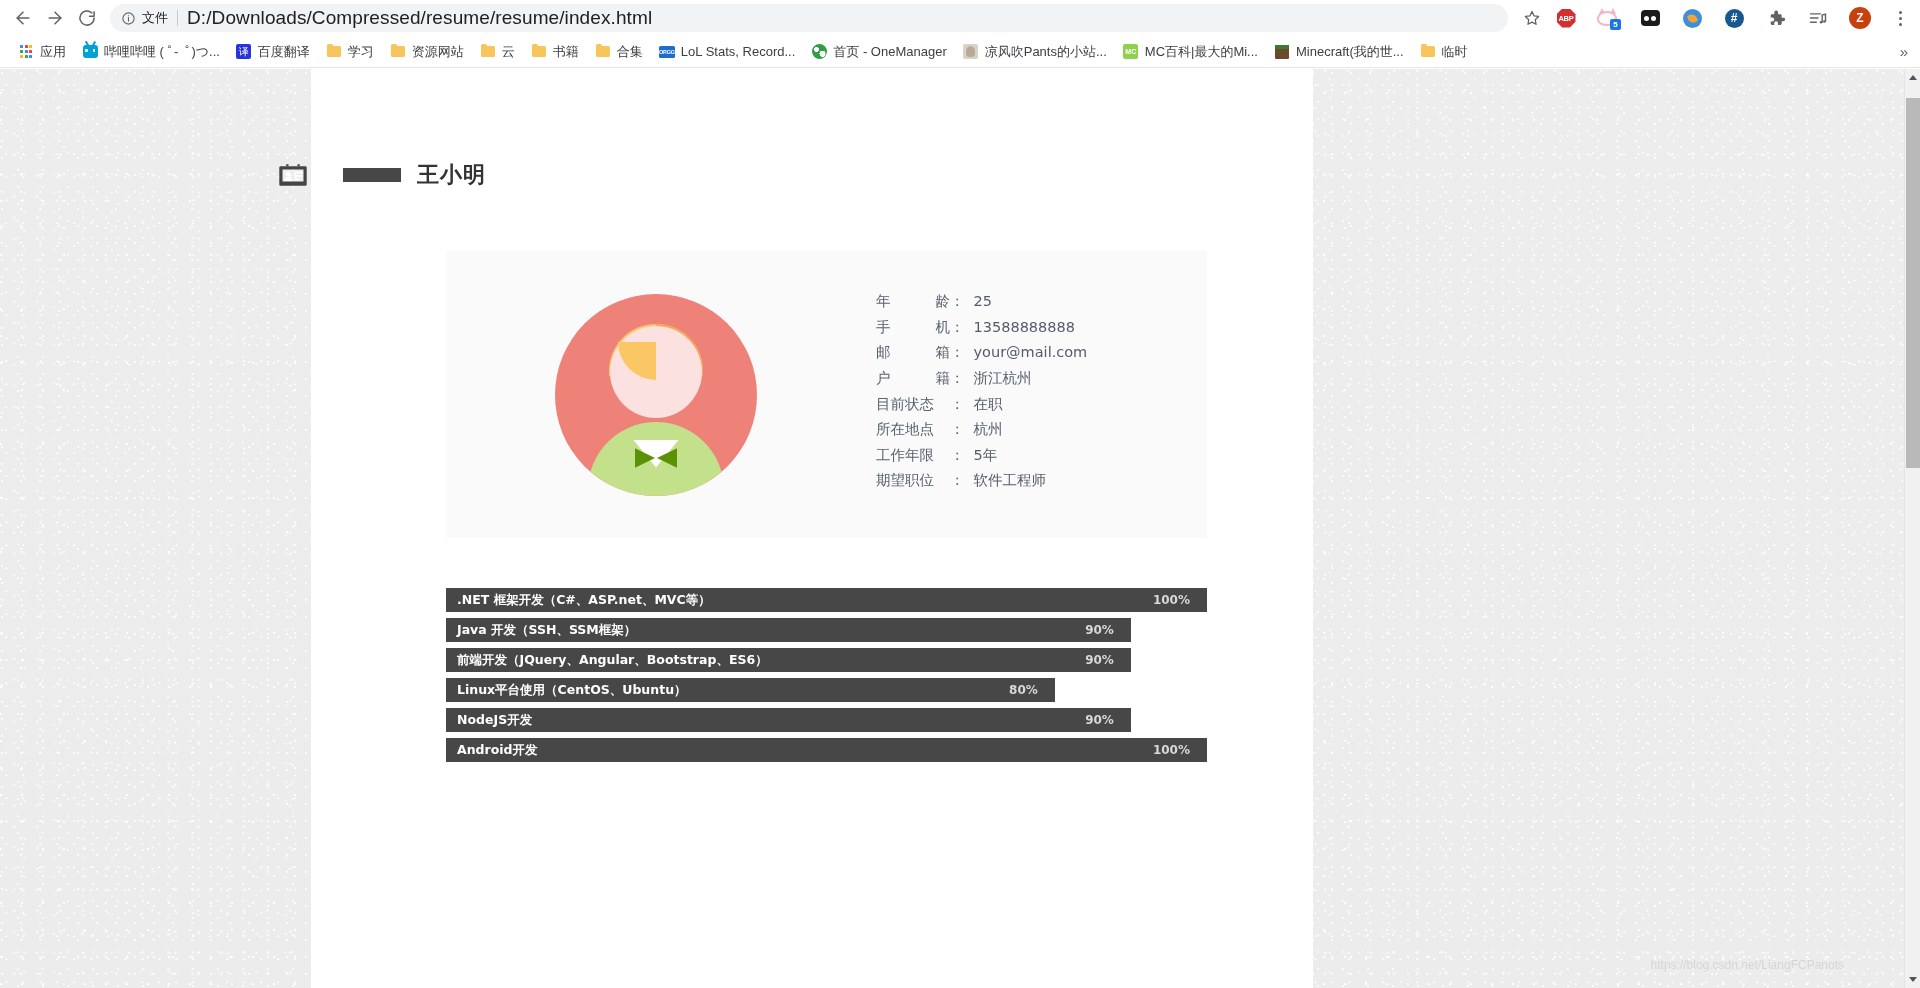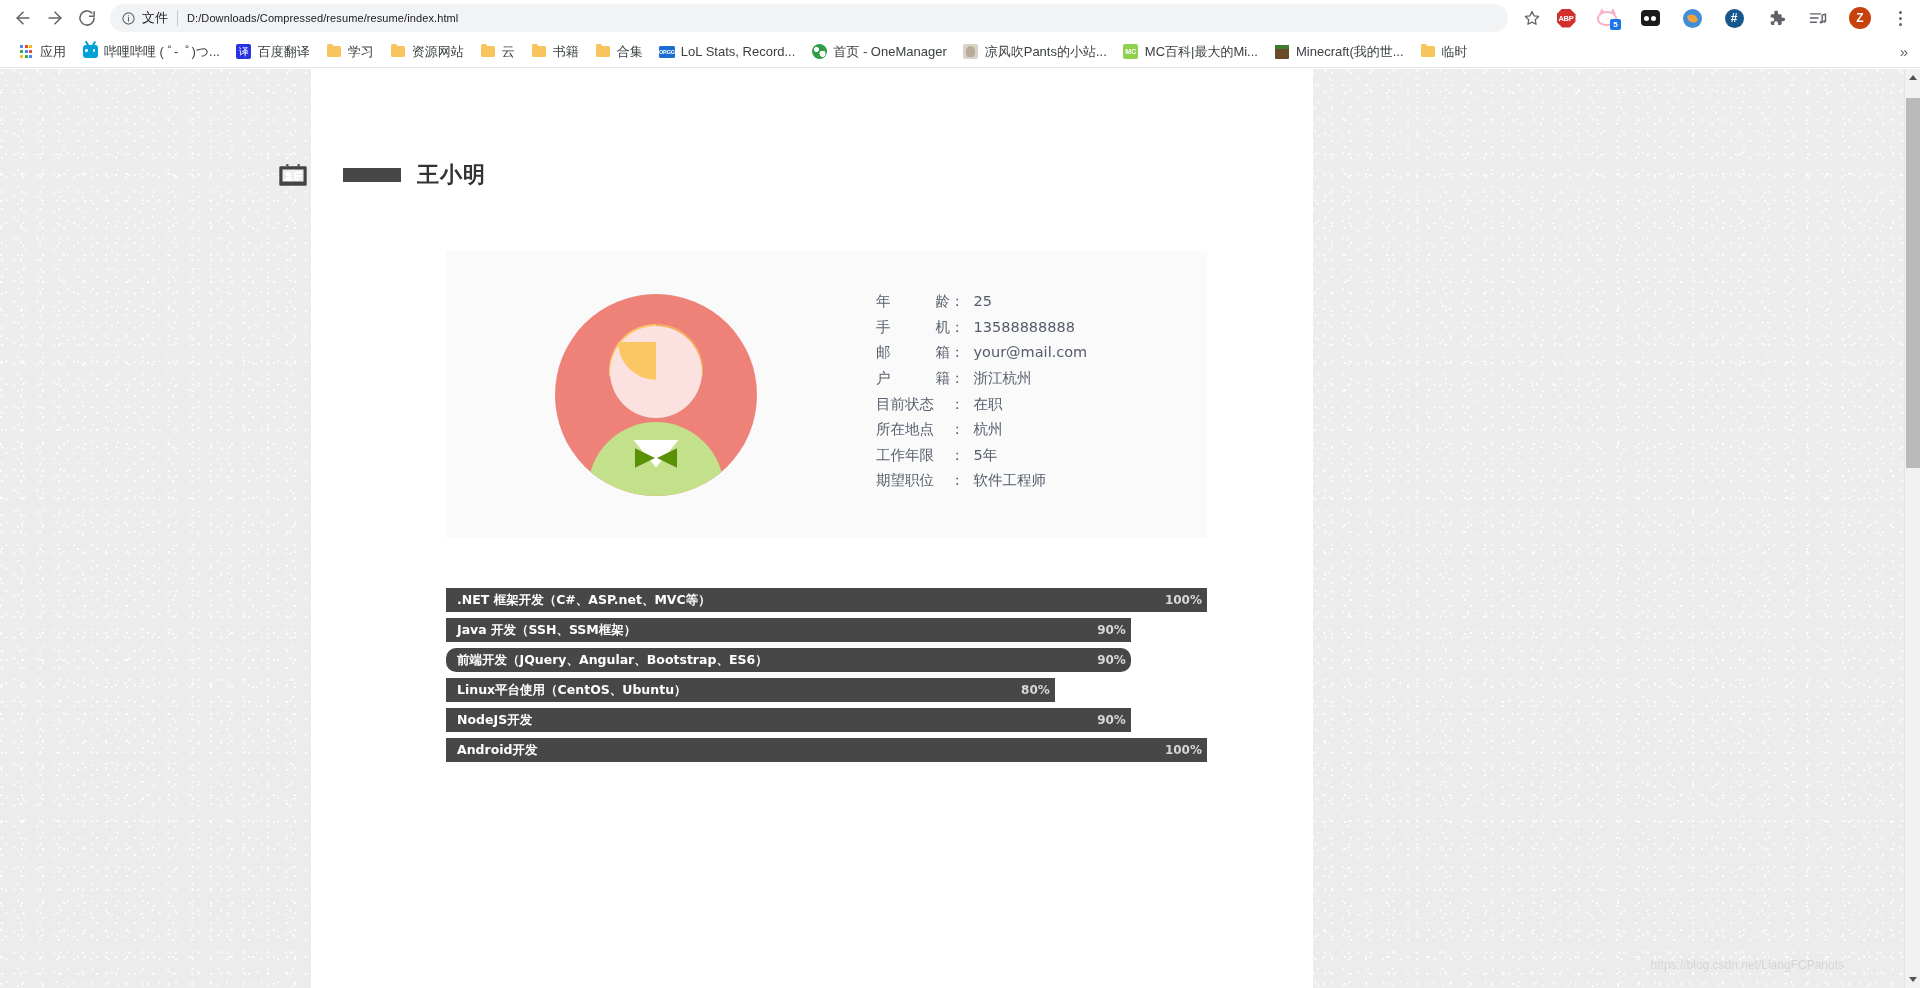--- a/index.html
+++ b/index.html
@@ -40,21 +40,21 @@
     min-width: 0;
   }
   .omni-info { width:16px;height:16px;flex:0 0 auto;color:#5f6368;display:flex;align-items:center;justify-content:center; }
   .omni-scheme {
     font-size: 13px; color: #202124;
     margin-left: 6px; white-space: nowrap;
     font-family: "Liberation Sans","DejaVu Sans",sans-serif;
   }
   .omni-sep { width:1px; height:16px; background:#c6c8ca; margin: 0 9px; flex:0 0 auto; }
   .omni-url {
-    font-size: 11px; color: #202124; white-space: nowrap;
+    font-size: 19px; color: #202124; white-space: nowrap;
     overflow: hidden; text-overflow: ellipsis;
     letter-spacing: 0.1px;
   }
   .star-btn { width:28px;height:28px;display:flex;align-items:center;justify-content:center;color:#5f6368;flex:0 0 auto;margin-right:4px; }
 
   .ext-row { display:flex; align-items:center; gap: 14px; flex: 0 0 auto; }
   .ext { width: 28px; height:28px; display:flex; align-items:center; justify-content:center; position:relative; flex:0 0 auto;}
 
   .abp {
     width:19px;height:19px;background:#d32f2f;color:#fff;
@@ -228,21 +228,21 @@
   }
   .info-colon { color:#5a6270; font-size:14.5px; margin-right:9px; }
   .info-value { color:#545c6b; font-size:14.5px; font-family:"DejaVu Sans","Liberation Sans",sans-serif; }
 
   
   .skills { margin: 50px 106px 0 135px; }
   .skill-row { margin-bottom: 6px; }
   .skill-bar {
     height: 24px; background:#474747;
     display:flex; align-items:center; justify-content:space-between;
-    padding: 0 5px 0 11px;
+    padding: 0 17px 0 11px;
     color:#fff;
   }
   .skill-name { font-size:12.5px; font-weight:bold; font-family:"DejaVu Sans","Liberation Sans",sans-serif; white-space:nowrap;}
   .skill-pct  { font-size:12px; font-weight:bold; color:#d8d8d8; font-family:"DejaVu Sans","Liberation Sans",sans-serif;}
 
   
   .watermark {
     position:absolute; right: 76px; bottom: 16px;
     color: rgba(0,0,0,0.10); font-size: 12px;
     font-family:"Liberation Sans","DejaVu Sans",sans-serif;
@@ -587,21 +587,21 @@
             <span class="skill-pct">100%</span>
           </div>
         </div>
         <div class="skill-row">
           <div class="skill-bar" style="width:90%;">
             <span class="skill-name">Java 开发（SSH、SSM框架）</span>
             <span class="skill-pct">90%</span>
           </div>
         </div>
         <div class="skill-row">
-          <div class="skill-bar" style="width:90%;border-radius:10px;">
+          <div class="skill-bar" style="width:90%;">
             <span class="skill-name">前端开发（JQuery、Angular、Bootstrap、ES6）</span>
             <span class="skill-pct">90%</span>
           </div>
         </div>
         <div class="skill-row">
           <div class="skill-bar" style="width:80%;">
             <span class="skill-name">Linux平台使用（CentOS、Ubuntu）</span>
             <span class="skill-pct">80%</span>
           </div>
         </div>

